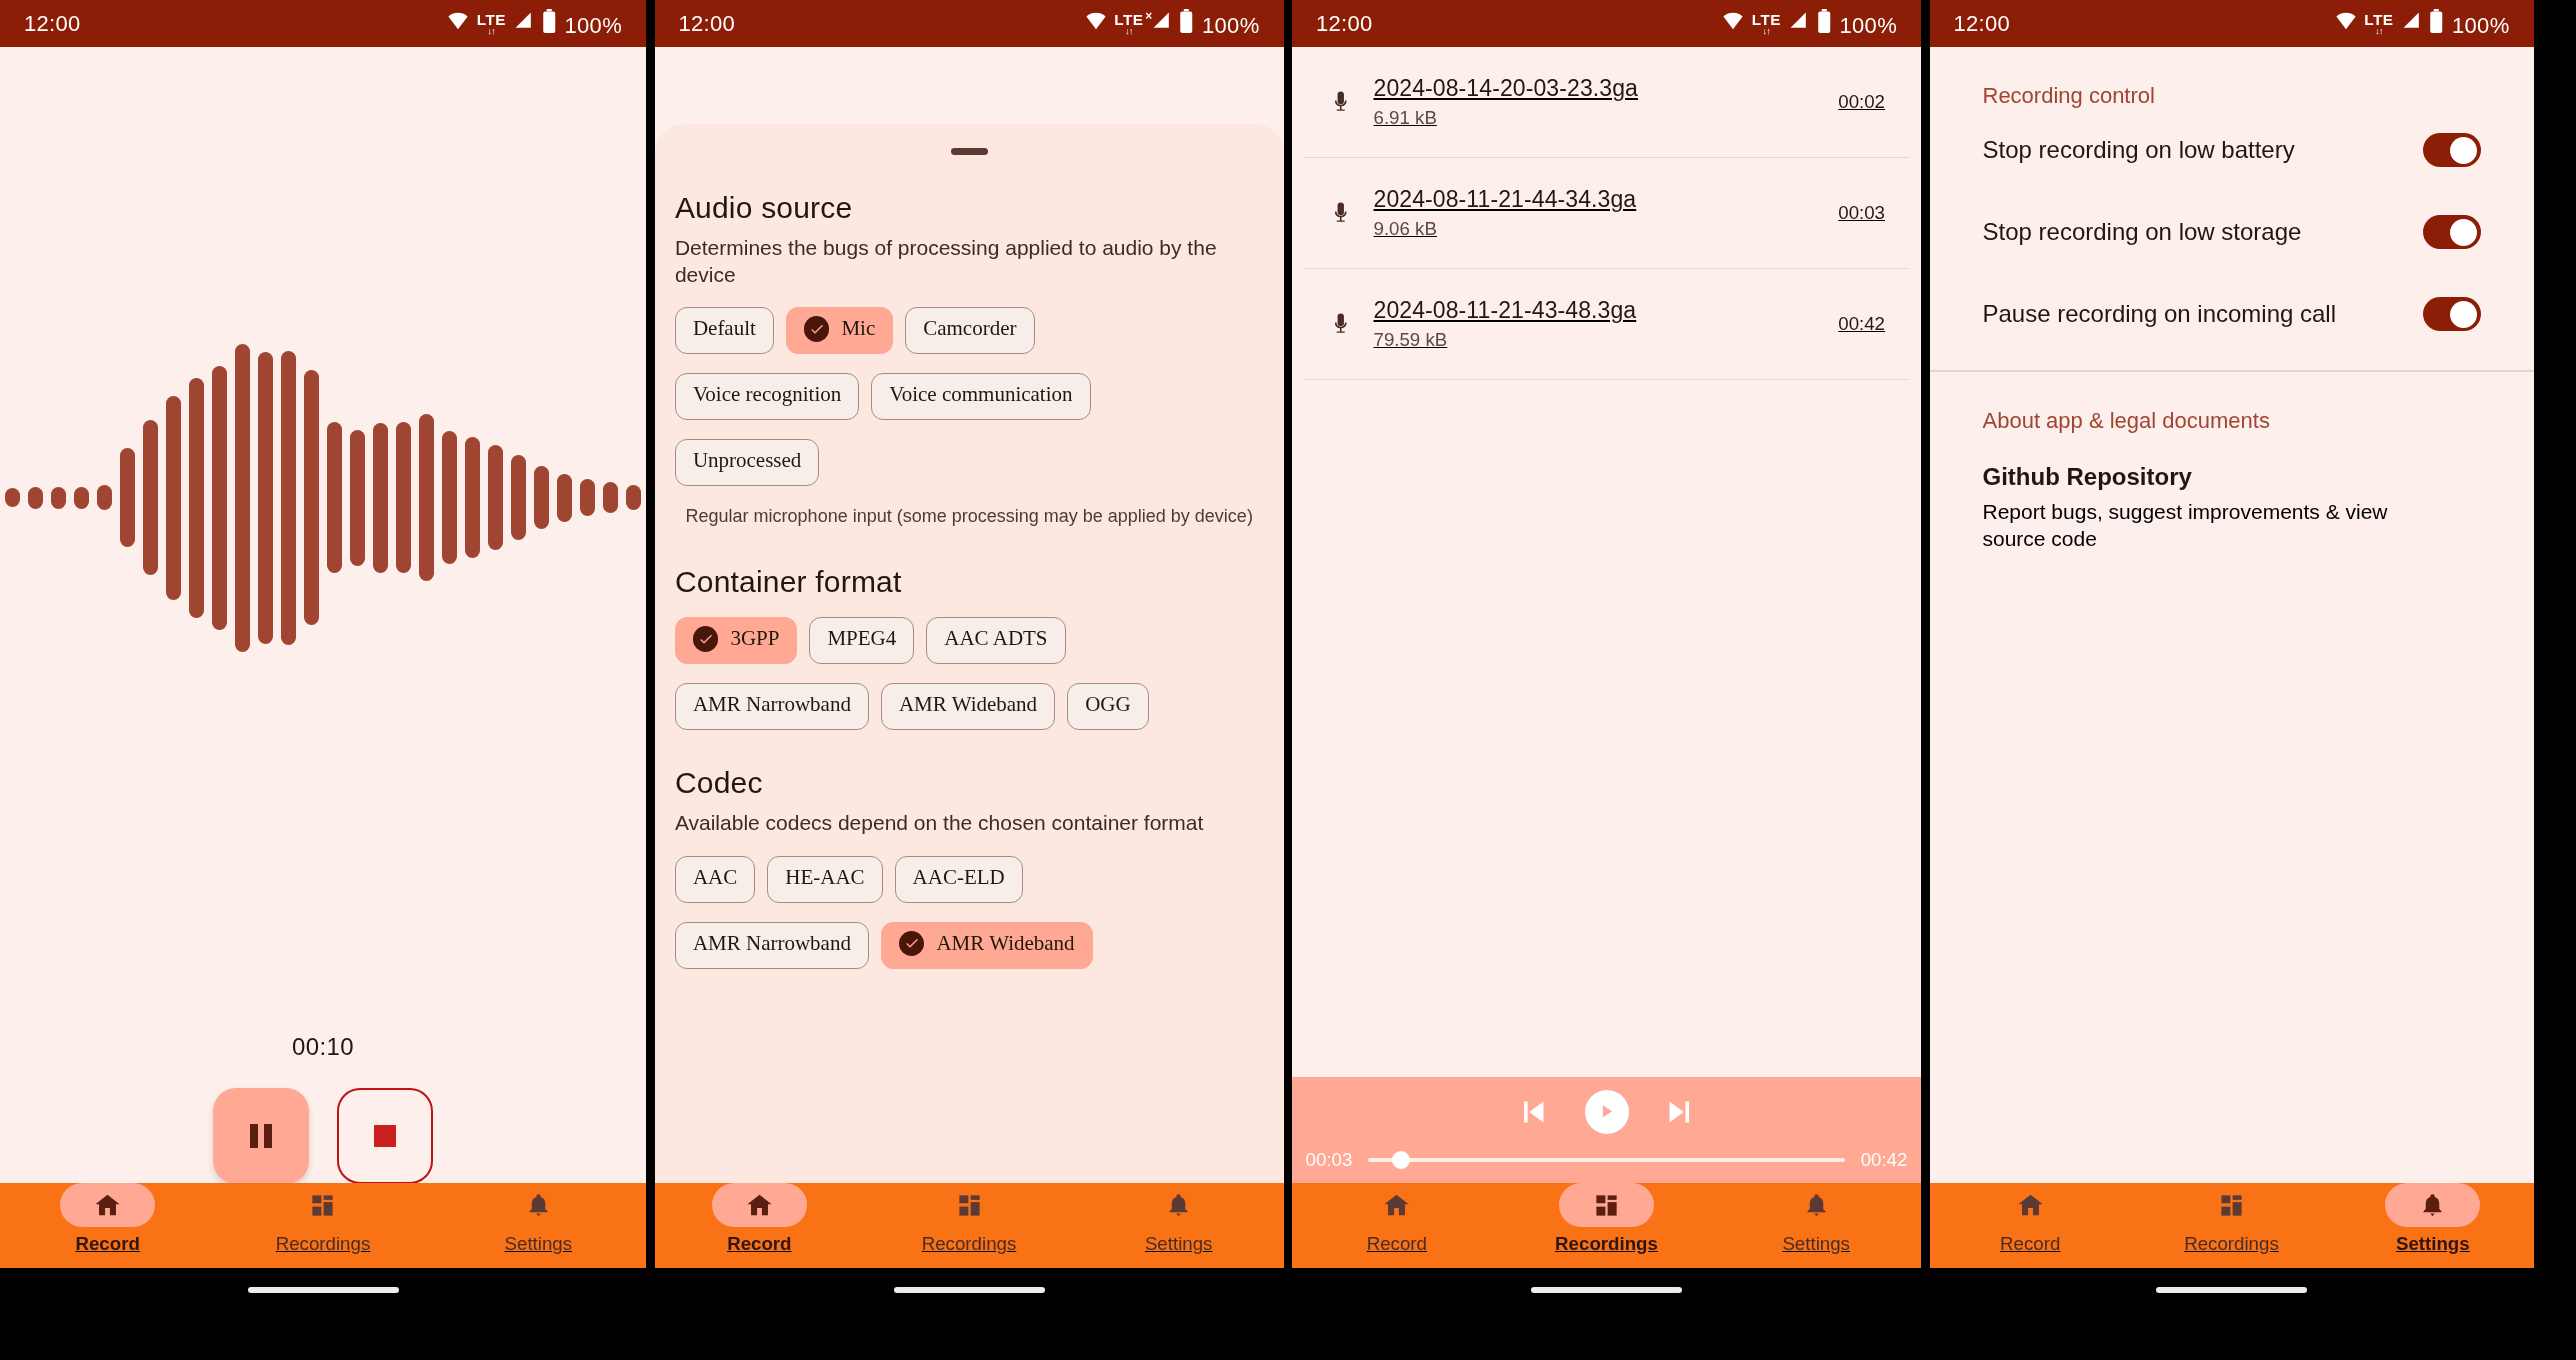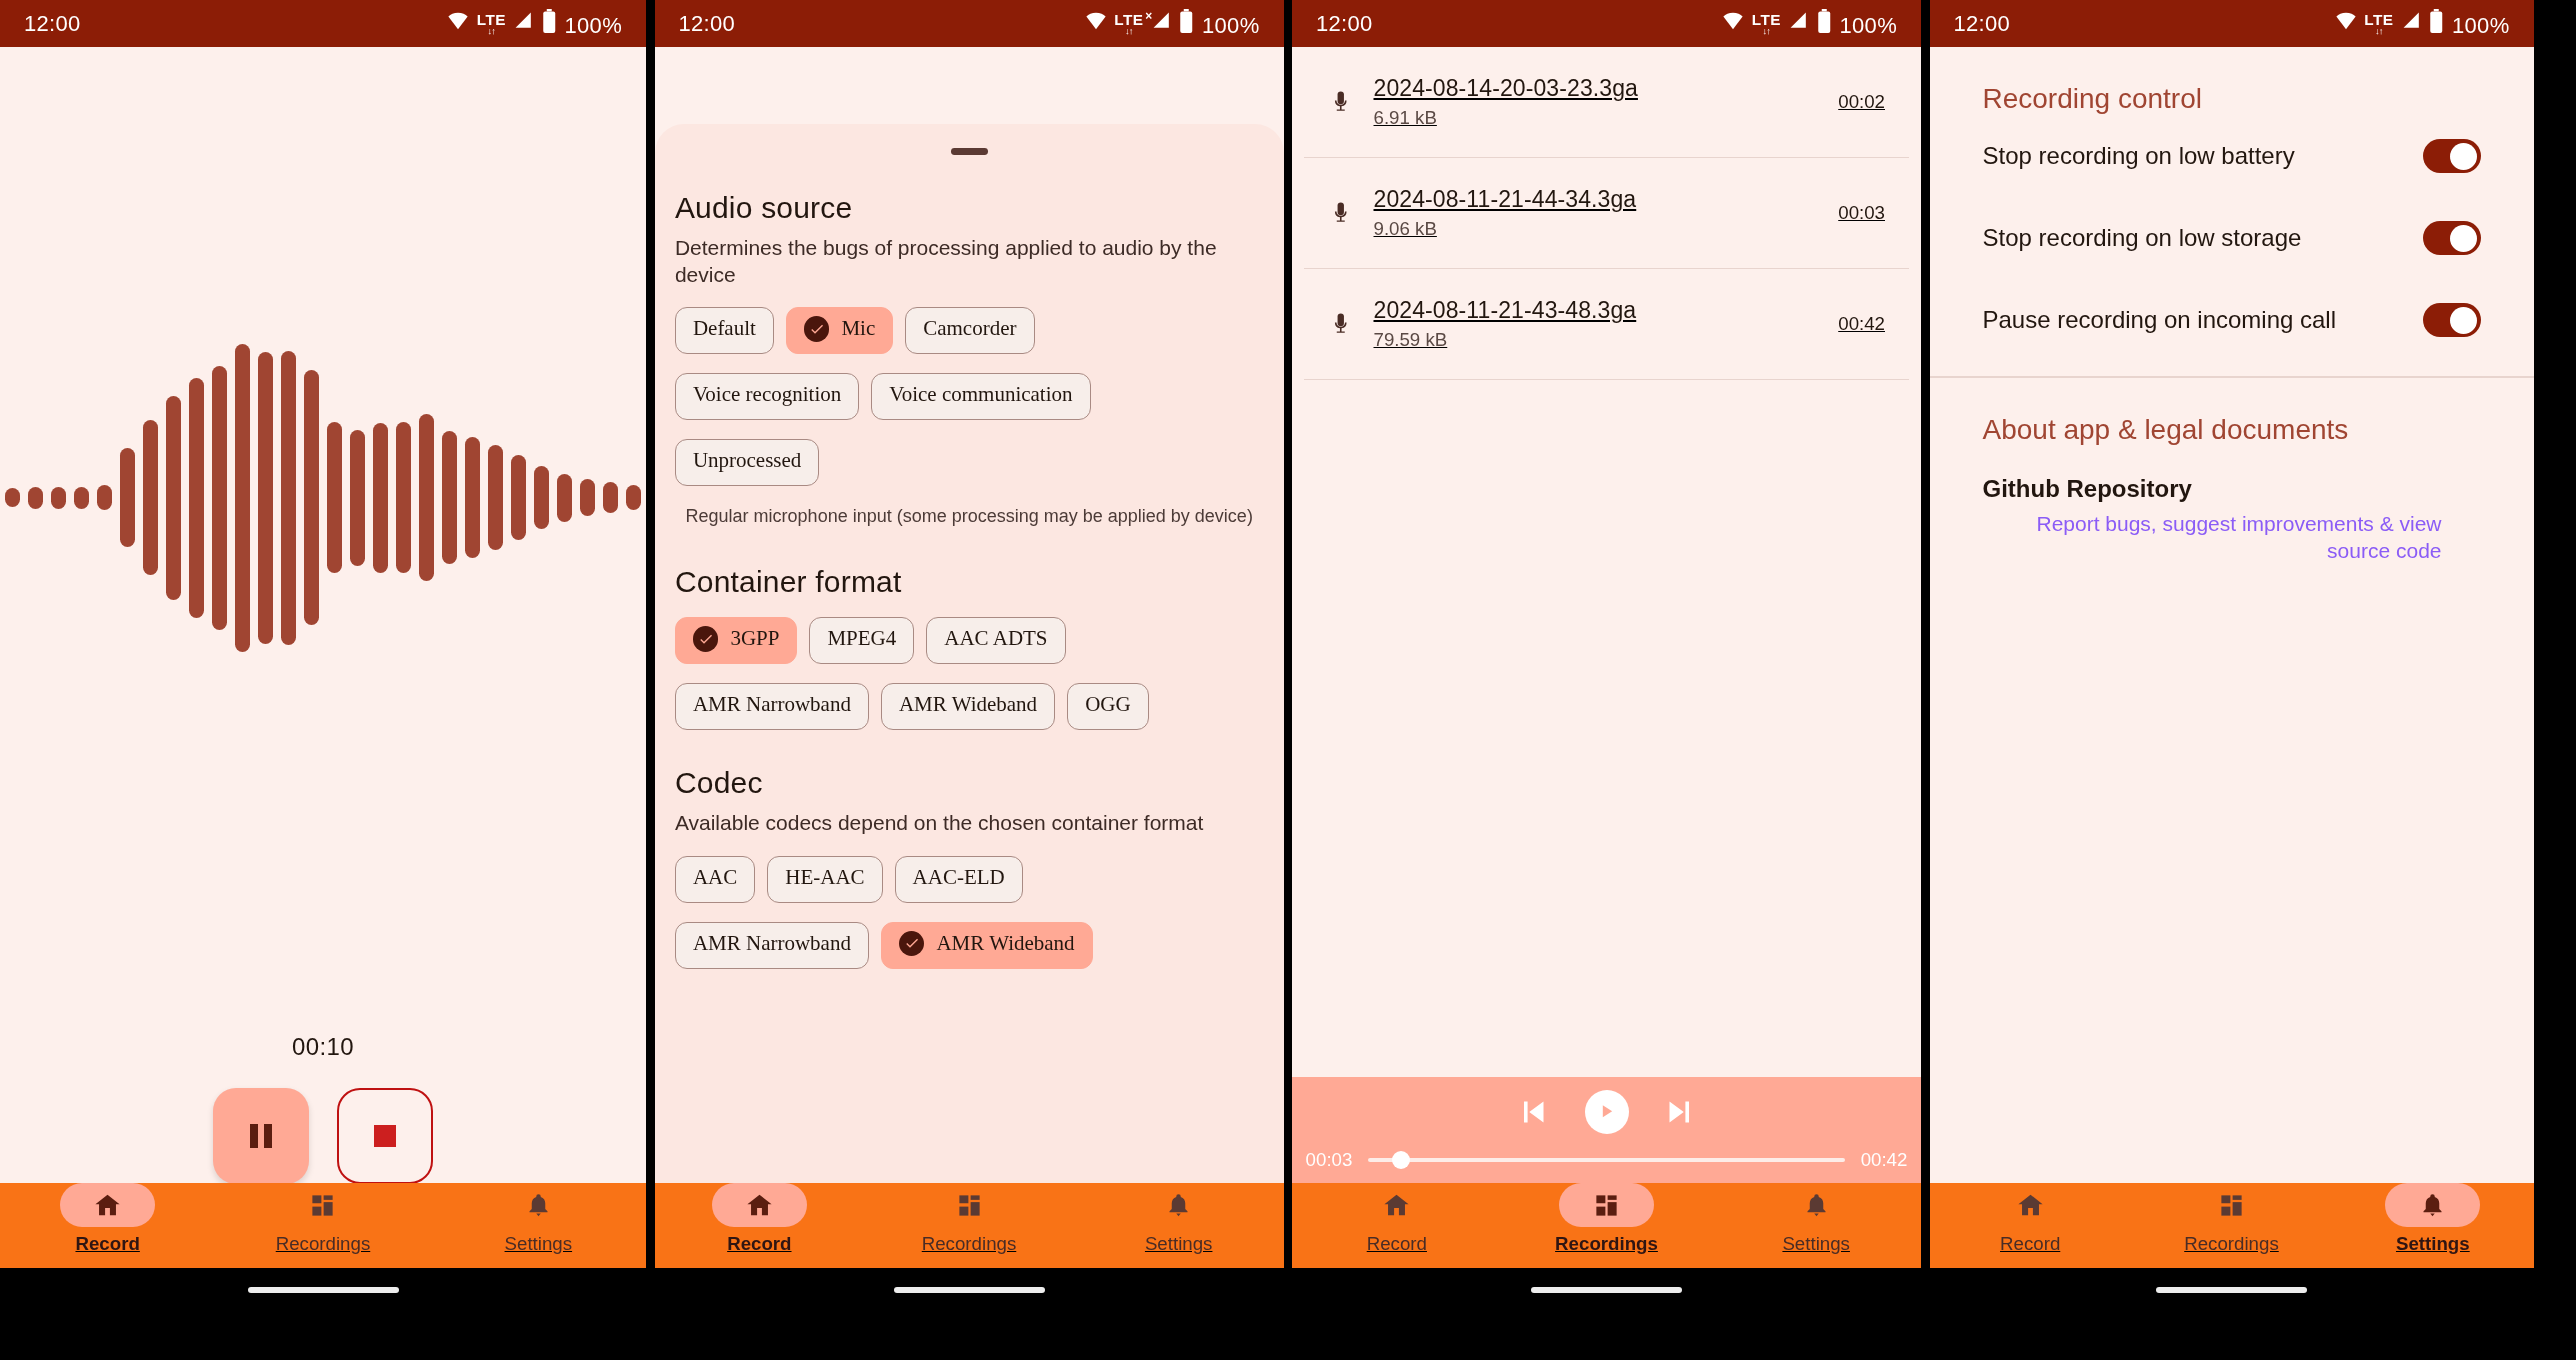--- a/index.html
+++ b/index.html
@@ -113,29 +113,29 @@
   .pl-play { width: 44px; height: 44px; border-radius: 50%; background: #fff;
              display: flex; align-items: center; justify-content: center; }
   .pl-seek { display: flex; align-items: center; gap: 15.3px; padding: 0 13.6px; height: 37px; }
   .pl-t { font-size: 18.7px; color: #fff; }
   .seekwrap { flex: 1 1 auto; position: relative; height: 17px; display: flex; align-items: center; }
   .seektrack { width: 100%; height: 4.3px; background: #FDEDE8; border-radius: 2.6px; }
   .seekknob { position: absolute; width: 18.7px; height: 18.7px; border-radius: 50%; background: #fff; }
 
   
   .setwrap { position: absolute; left: 0; right: 0; top: 0; padding: 0 53px; }
-  .set-head { font-size: 28px; color: #A04532; margin-top: 36px; }
+  .set-head { font-size: 22px; color: #A04532; margin-top: 36px; }
   .set-row { display: flex; align-items: center; justify-content: space-between; height: 82px; }
   .set-label { font-size: 24px; color: #22160F; }
   .toggle { width: 58px; height: 34px; border-radius: 17px; background: #8C1D06;
             display: flex; align-items: center; justify-content: flex-end; padding: 0 3.4px; }
   .knob { width: 27px; height: 27px; border-radius: 50%; background: #fff; }
   .divider { height: 1.7px; background: #E8D4CE; margin: 15.3px -53px 0; }
   .set-item-title { font-size: 24px; color: #22160F; font-weight: bold; margin-top: 29px; }
-  .set-item-sub { font-size: 21px; color: #8b5cf6; margin-top: 6.8px; line-height: 1.3; max-width: 459px; text-align: right; }
+  .set-item-sub { font-size: 21px; color: #000000; margin-top: 6.8px; line-height: 1.3; max-width: 459px; }
 </style>
 </head>
 <body>
 
 <div class="screens">
 
   <div class="phone p1">
     <div class="statusbar">
       <span>12:00</span>
       <span class="sb-right">

